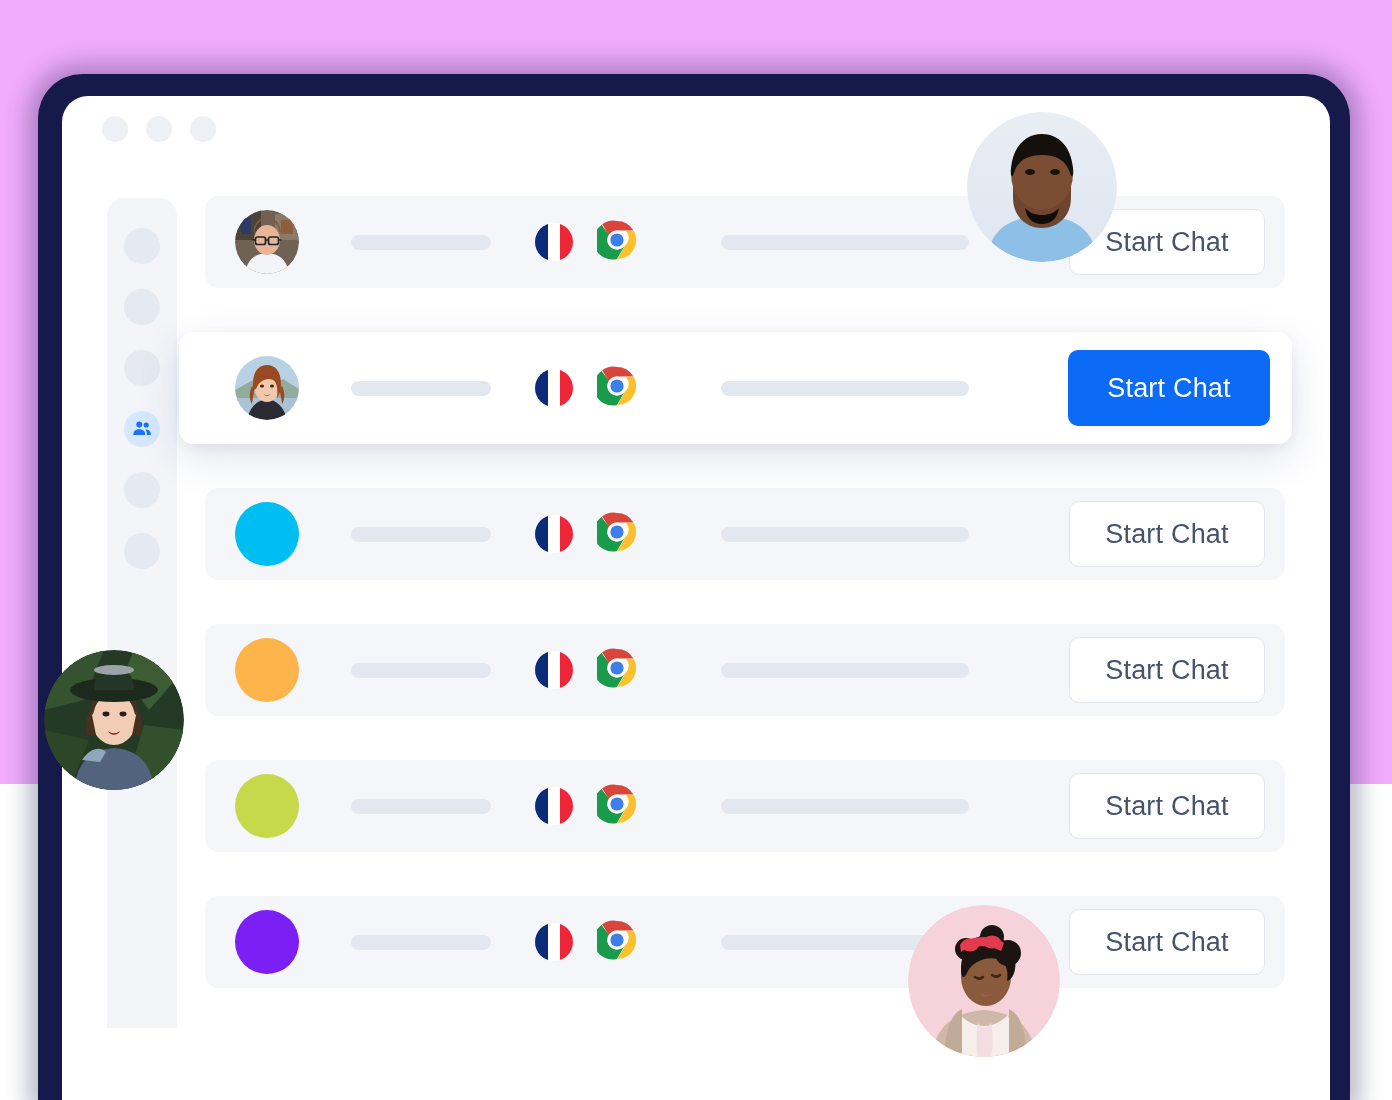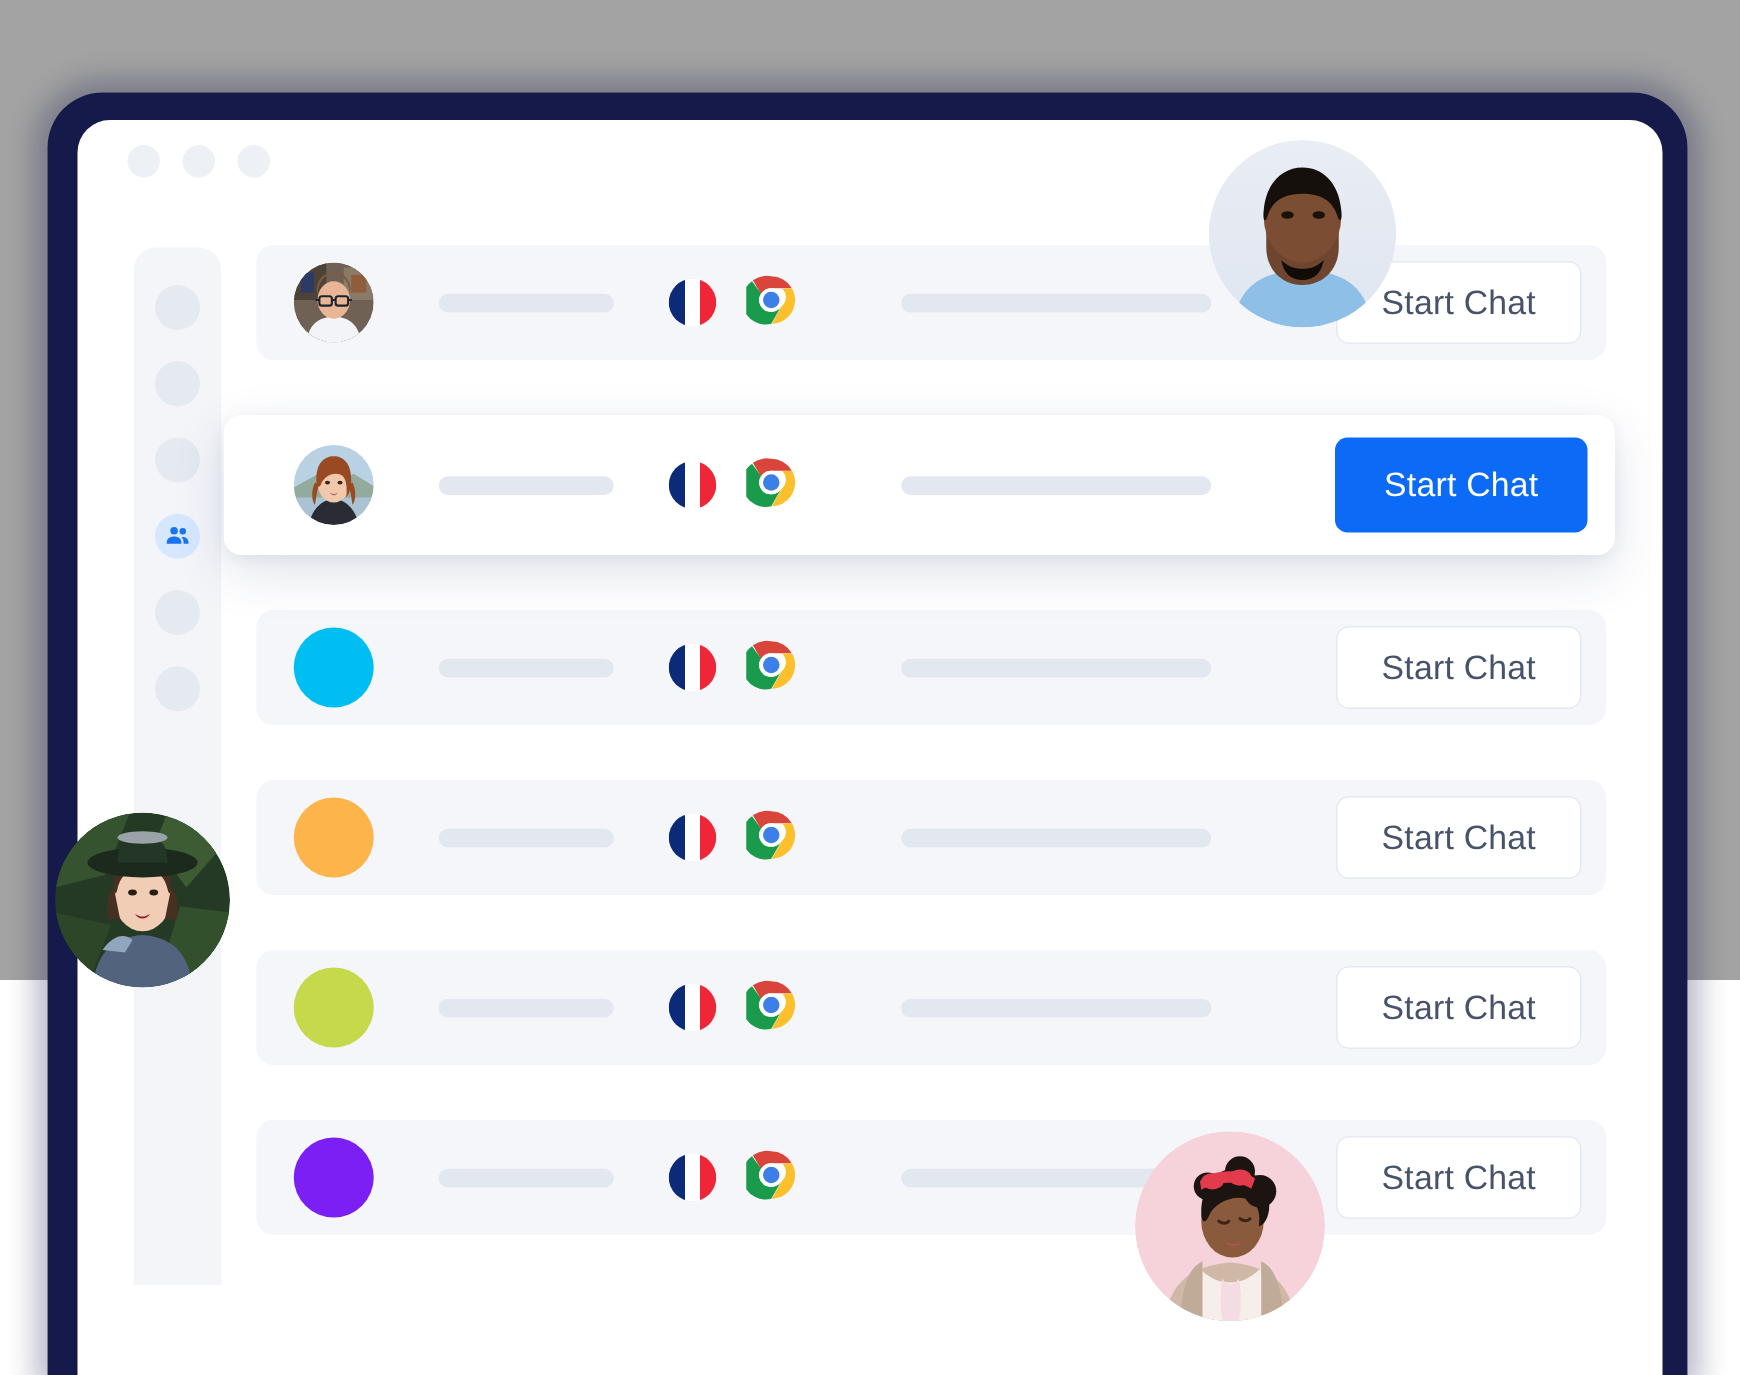--- a/index.html
+++ b/index.html
@@ -9,21 +9,21 @@
     height: 1100px;
     overflow: hidden;
     background: #ffffff;
     font-family: "Liberation Sans", sans-serif;
   }
 
   #stage {
     position: relative;
     width: 1392px;
     height: 784px;
-    background: #a3a3a3;
+    background: #f0abfc;
   }
 
   
   .navy-frame {
     position: absolute;
     left: 38px;
     top: 74px;
     width: 1312px;
     height: 1026px;
     background: #151a4a;

